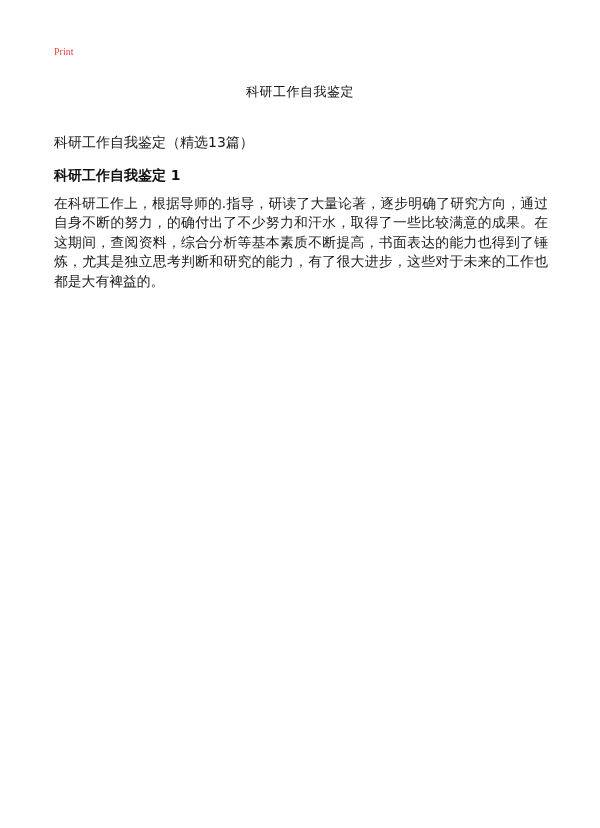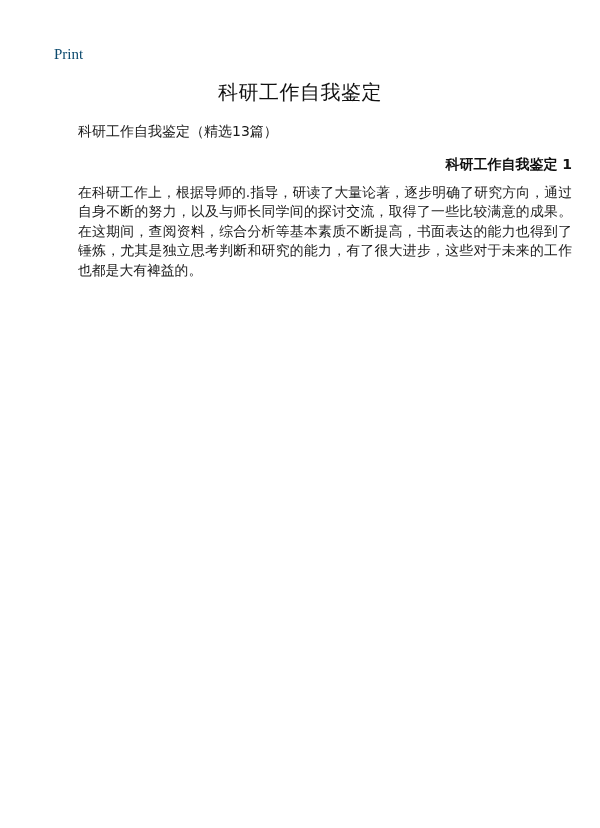--- a/index.html
+++ b/index.html
@@ -13,74 +13,72 @@
       overflow: hidden;
       position: relative;
       color: #1a1a1a;
       font-family: "DejaVu Sans", sans-serif;
     }
     .print-link {
       position: absolute;
       left: 54px;
       top: 46px;
       font-family: "Liberation Serif", serif;
-      font-size: 15px;
-      color: #0c4a6e;
+      font-size: 10px;
+      color: #ef4444;
       cursor: pointer;
     }
     .doc-title {
       position: absolute;
       left: 0;
       width: 600px;
       top: 79px;
       text-align: center;
-      font-size: 20px;
+      font-size: 13px;
       line-height: 26px;
       font-weight: normal;
       margin: 0;
       letter-spacing: 0.5px;
       color: #111;
     }
     .content {
       position: absolute;
       left: 54px;
-      top: 121px;
+      top: 132px;
       width: 494px;
-      margin-left: 24px;
     }
     .subtitle {
       font-size: 14px;
       line-height: 20px;
       margin: 0 0 7px 0;
     }
     p.para {
       font-size: 13.8px;
       line-height: 19.4px;
       margin: 0 0 10px 0;
       text-align: justify;
       word-break: break-all;
     }
     h2.section-heading {
       font-size: 14px;
       line-height: 20px;
       font-weight: bold;
       margin: 13px 0 9px 0;
       color: #111;
-      text-align: right;
     }
   </style>
 </head>
 <body>
 
 <a class="print-link">Print</a>
 
 <h1 class="doc-title">科研工作自我鉴定</h1>
 
 <div class="content">
   <div class="subtitle">科研工作自我鉴定（精选13篇）</div>
 
 
   <section>
     <h2 class="section-heading">科研工作自我鉴定 1</h2>
-    <p class="para">在科研工作上，根据导师的.指导，研读了大量论著，逐步明确了研究方向，通过自身不断的努力，以及与师长同学间的探讨交流，取得了一些比较满意的成果。在这期间，查阅资料，综合分析等基本素质不断提高，书面表达的能力也得到了锤炼，尤其是独立思考判断和研究的能力，有了很大进步，这些对于未来的工作也都是大有裨益的。</p>
+    <p class="para">在科研工作上，根据导师的.指导，研读了大量论著，逐步明确了研究方向，通过自身不断的努力，的确付出了不少努力和汗水，取得了一些比较满意的成果。在这期间，查阅资料，综合分析等基本素质不断提高，书面表达的能力也得到了锤炼，尤其是独立思考判断和研究的能力，有了很大进步，这些对于未来的工作也都是大有裨益的。</p>
   </section>
 
 </div>
 
 </body></html>

